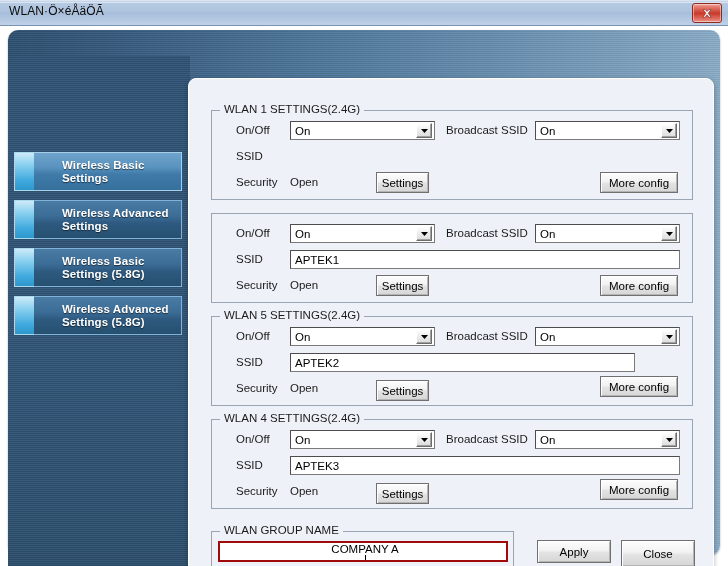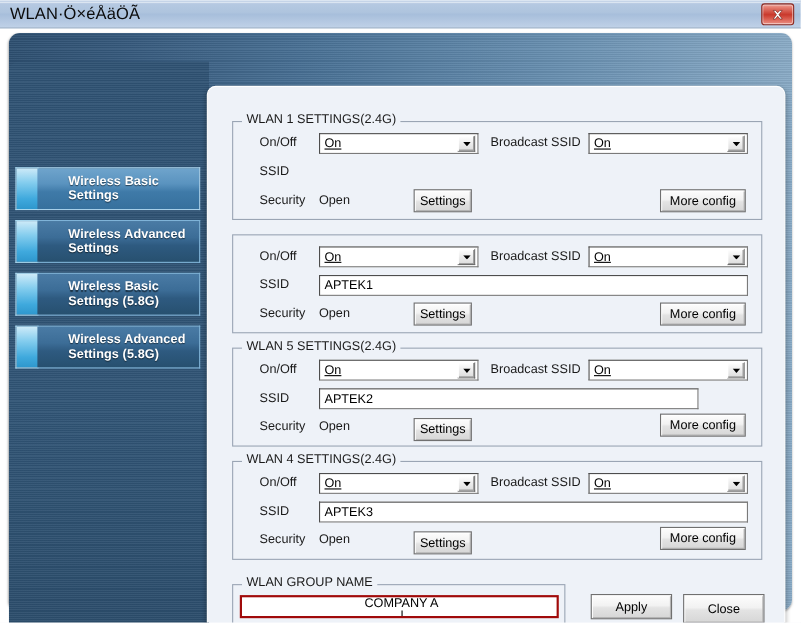--- a/index.html
+++ b/index.html
@@ -31,21 +31,21 @@
   }
   .titlebar-pre {
     position: absolute;
     left: 0; top: 0;
     width: 728px; height: 3px;
     background: repeating-linear-gradient(to bottom, #dbe5f1 0px, #dbe5f1 1px, #c5d4e8 1px, #c5d4e8 2px);
   }
   .title-text {
     position: absolute;
     left: 9px; top: 4px;
-    font-size: 15px;
+    font-size: 12px;
     color: #0b0b0b;
     letter-spacing: 0.1px;
     white-space: nowrap;
   }
   .close-btn {
     position: absolute;
     right: 6px; top: 3px;
     width: 30px; height: 20px;
     border-radius: 3px;
     background: linear-gradient(to bottom, #f0a49a 0%, #e2786b 18%, #c9392c 52%, #d8584a 70%, #eb9086 100%);
@@ -194,21 +194,20 @@
     align-items: center;
     cursor: pointer;
   }
   .combo-value {
     flex: 1;
     padding-left: 4px;
     font-size: 11.5px;
     color: #000000;
     white-space: nowrap;
     overflow: hidden;
-    text-decoration: underline;
   }
   .combo-arrow {
     width: 16px; height: 15px;
     margin-right: 2px;
     background: linear-gradient(to bottom, #ffffff 0%, #f0f0f0 40%, #dcdcdc 100%);
     border: 1px solid #ffffff;
     border-right-color: #6d6d6d;
     border-bottom-color: #6d6d6d;
     box-shadow: inset -1px -1px 0 #a0a0a0;
     display: flex;

